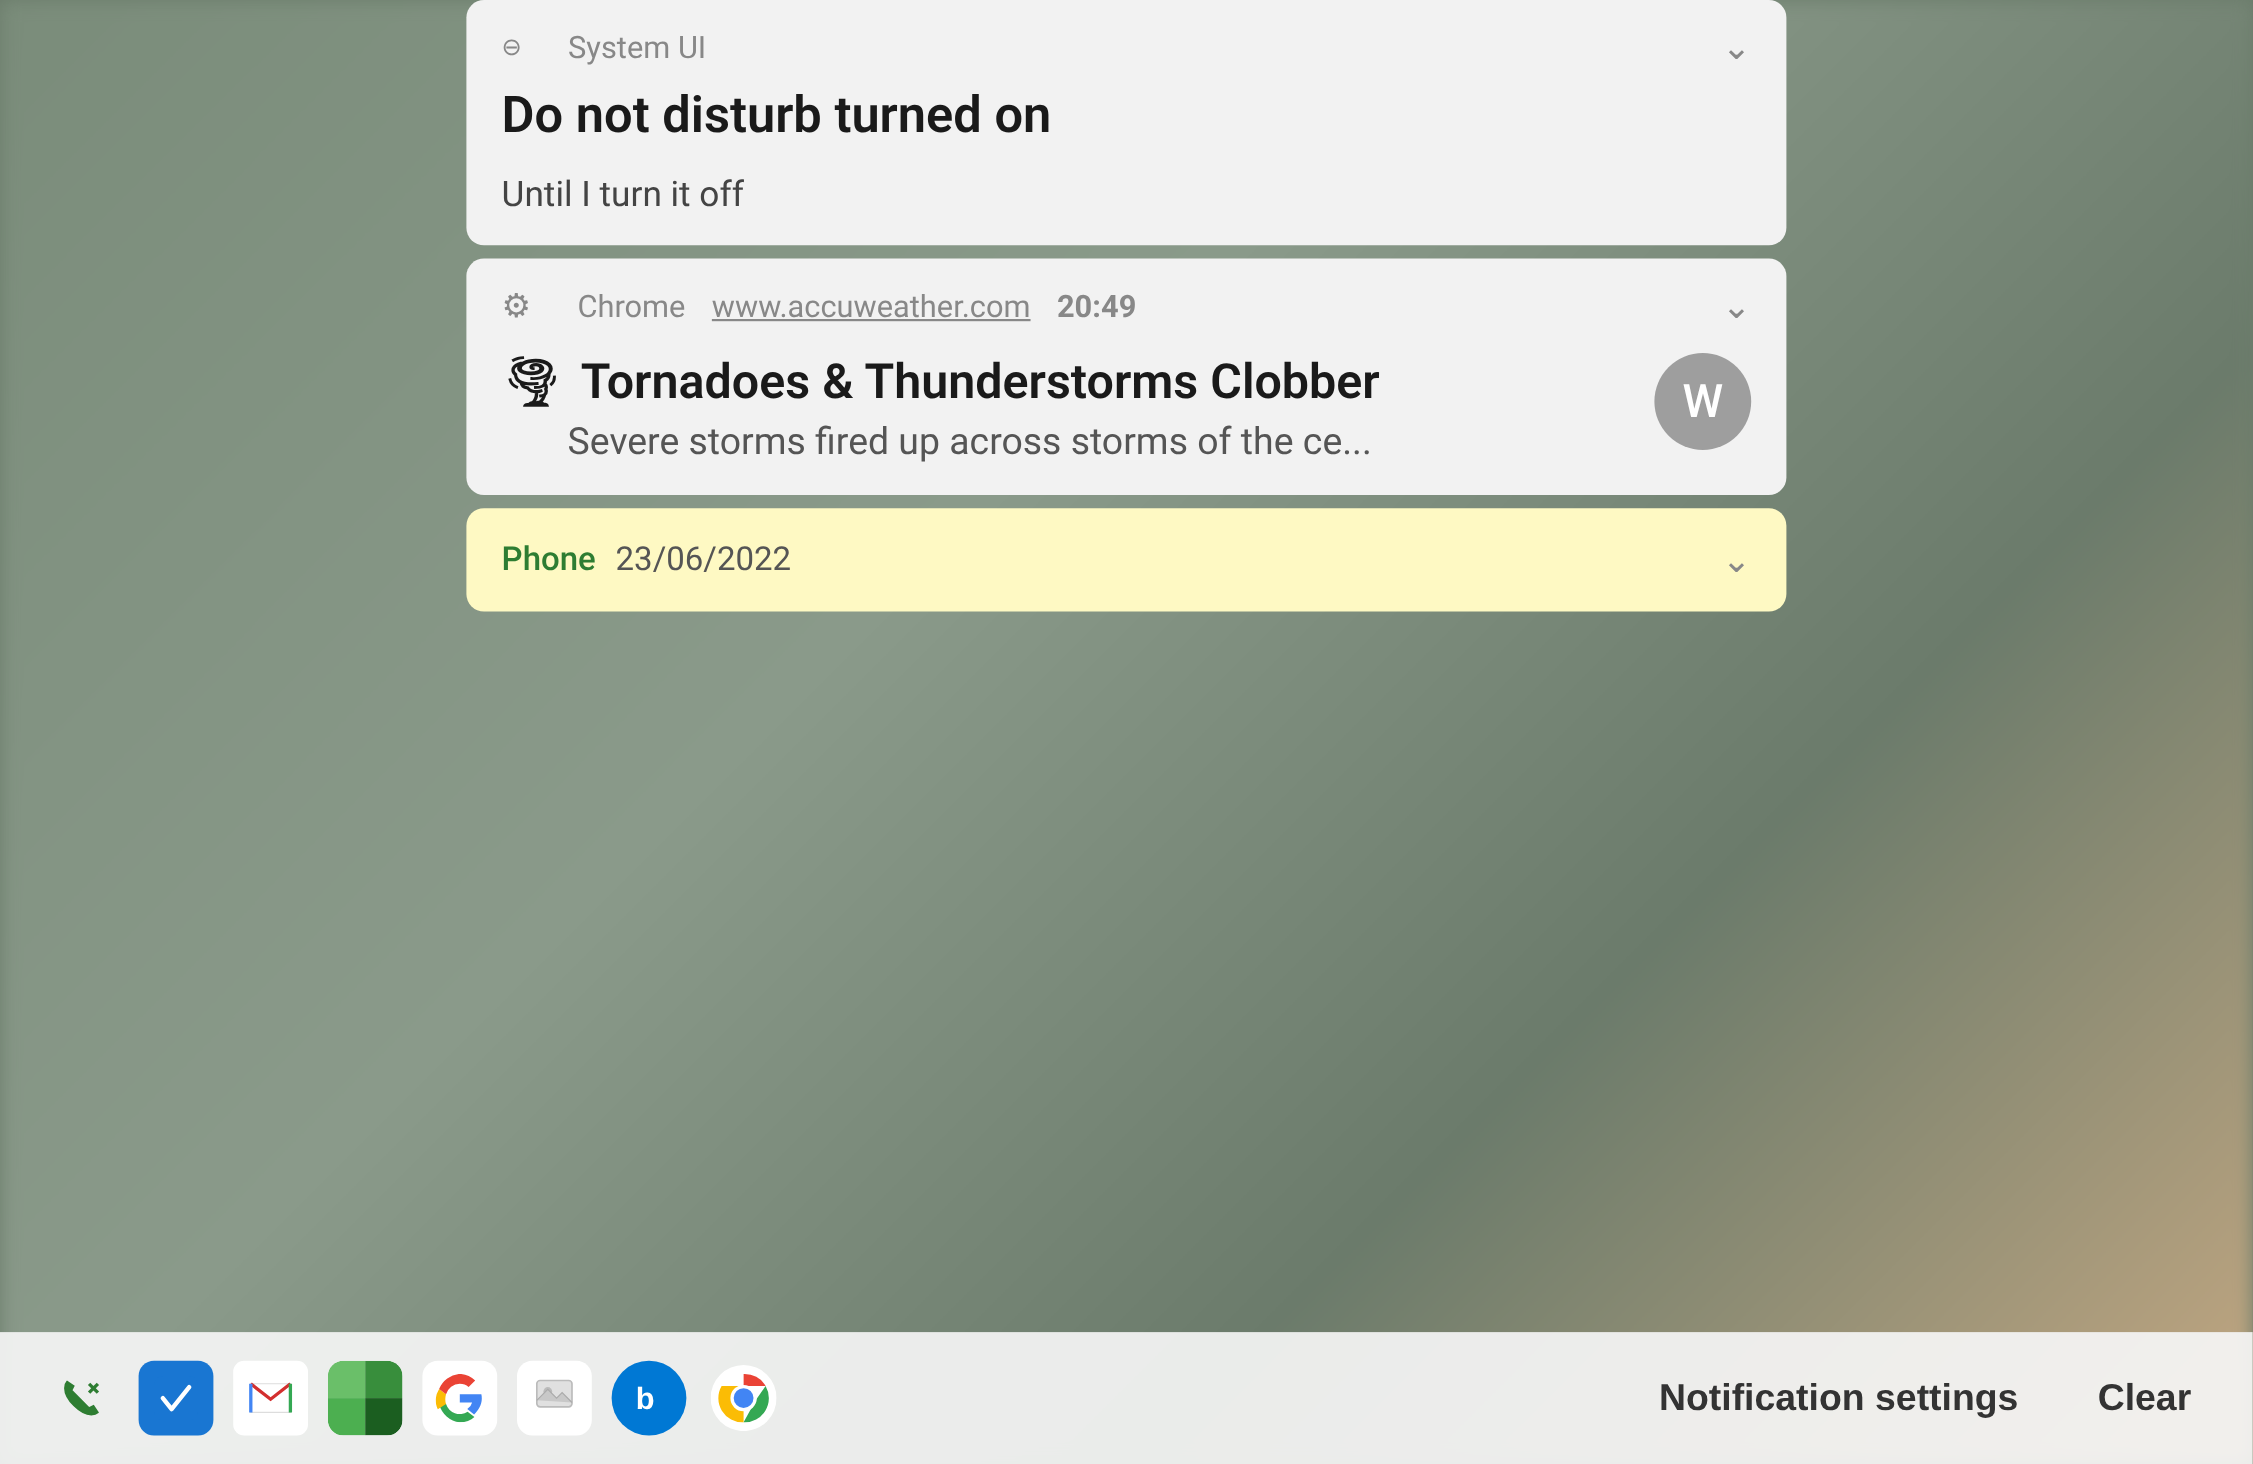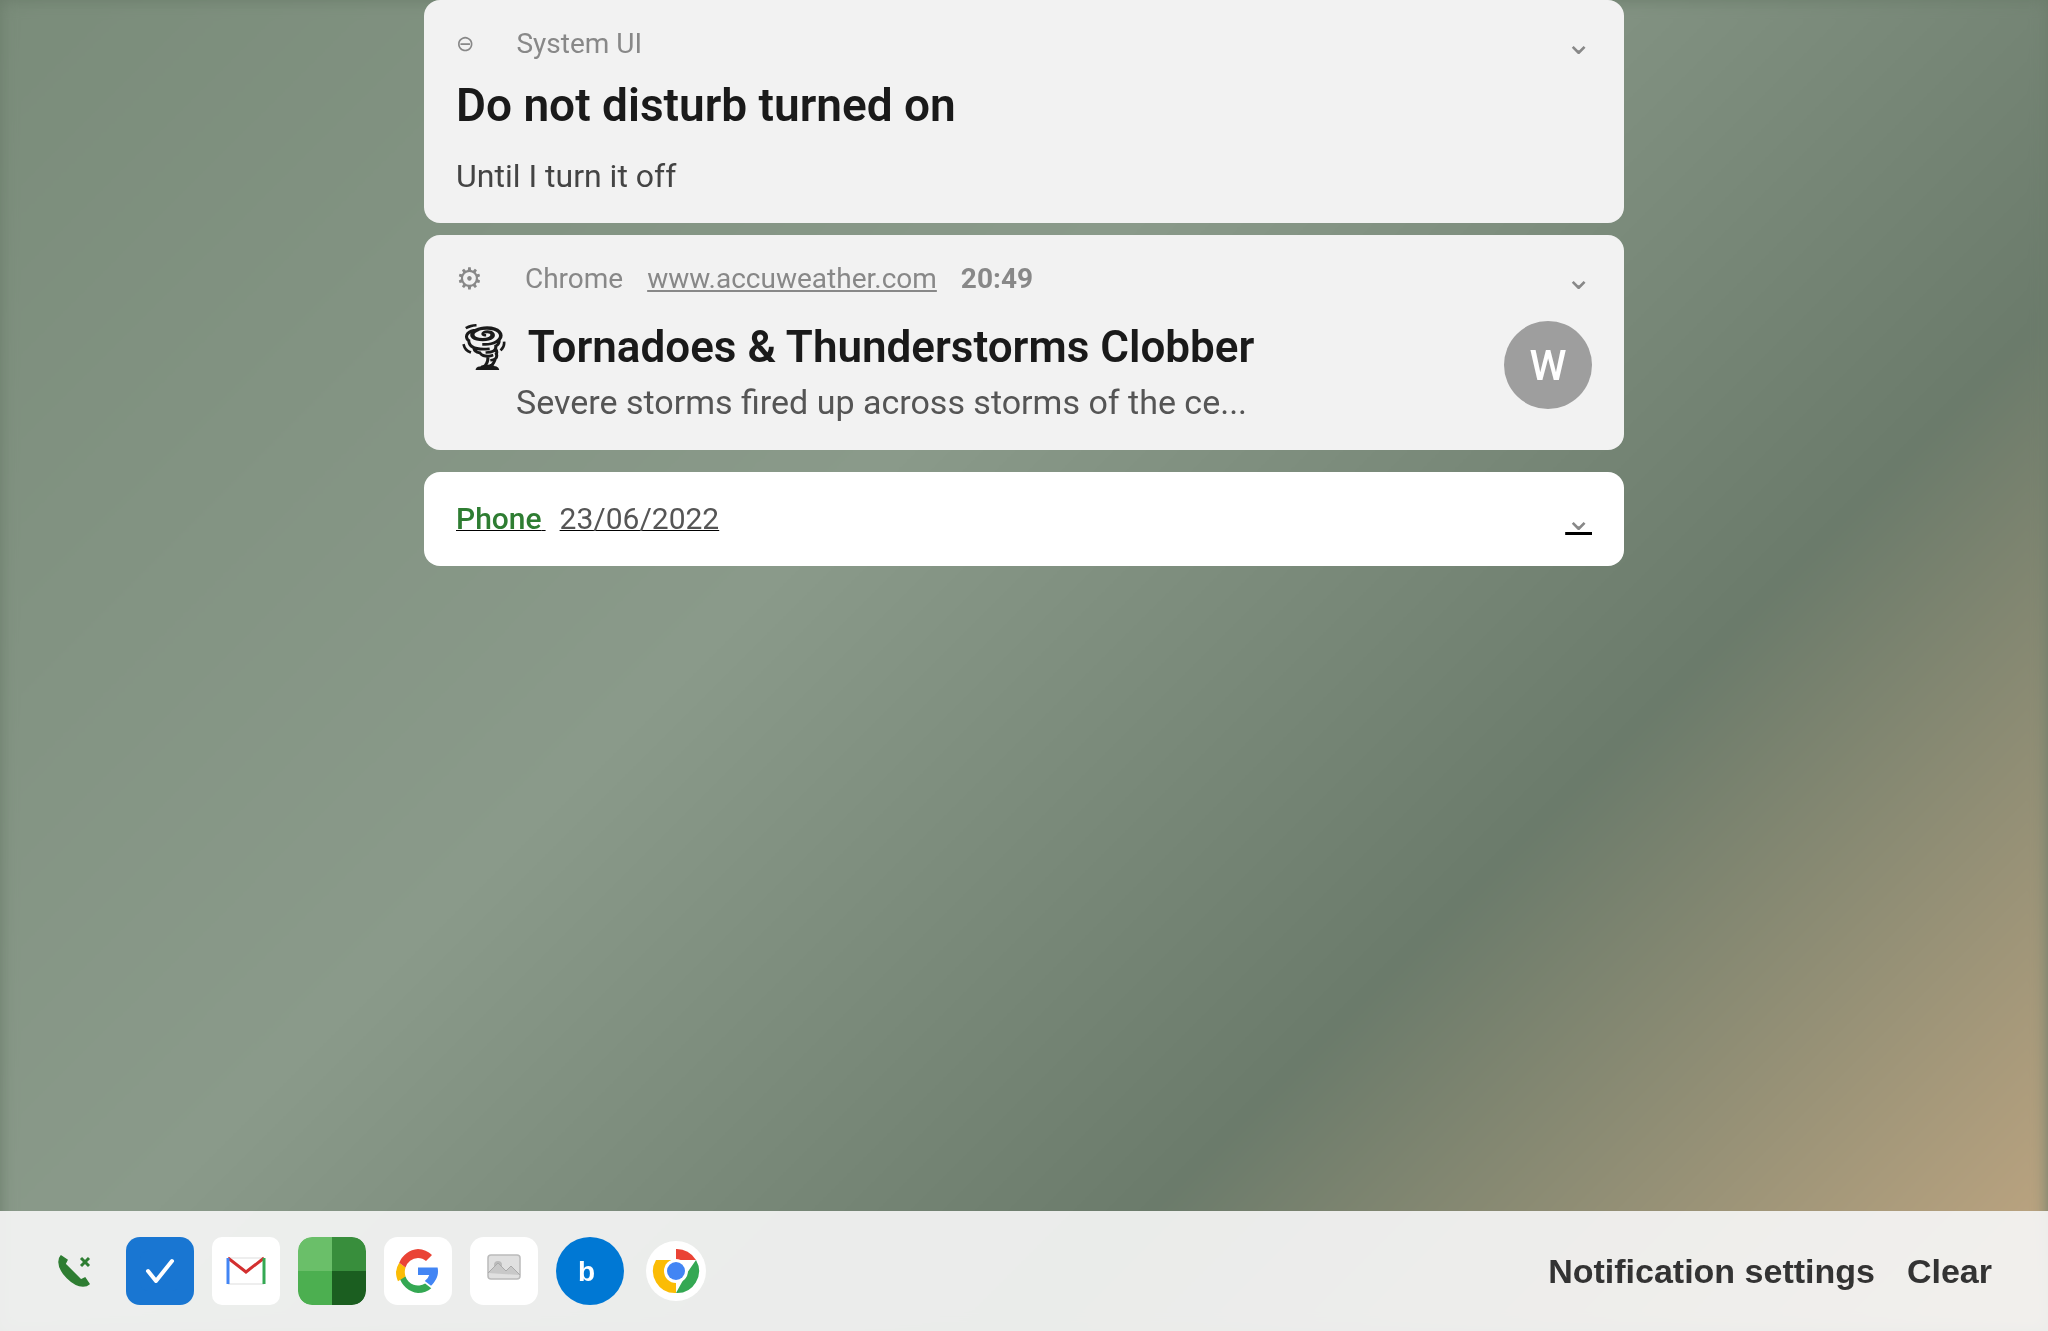--- a/index.html
+++ b/index.html
@@ -154,24 +154,23 @@
       justify-content: center;
       color: white;
       font-size: 42px;
       font-weight: 500;
       margin-left: 20px;
       flex-shrink: 0;
     }
 
     
     .phone-card {
-      background: #ffffff;
+      background: #fef9c3;
       border-radius: 16px;
-      margin: 10px 40px 12px 40px;
-      text-decoration: underline;
+      margin: 0 40px 12px 40px;
     }
 
     .phone-header {
       display: flex;
       align-items: center;
       justify-content: space-between;
       padding: 28px 32px 28px 32px;
     }
 
     .phone-name {
@@ -232,20 +231,21 @@
 
     .dock-icon-gmail {
       background: white;
       color: #d32f2f;
       font-size: 40px;
     }
 
     .bottom-actions {
       display: flex;
       align-items: center;
+      gap: 40px;
     }
 
     .bottom-btn {
       font-size: 34px;
       font-weight: 600;
       color: #333;
       background: transparent;
       border: none;
       cursor: pointer;
       padding: 8px 16px;

